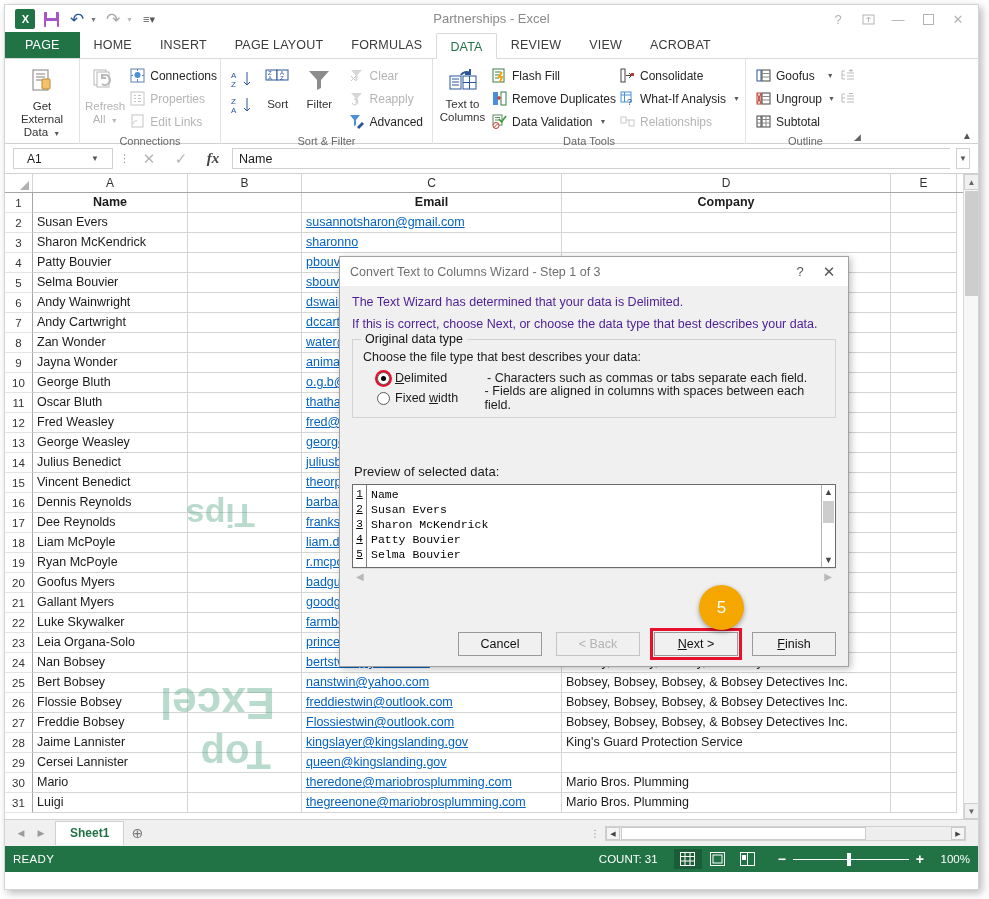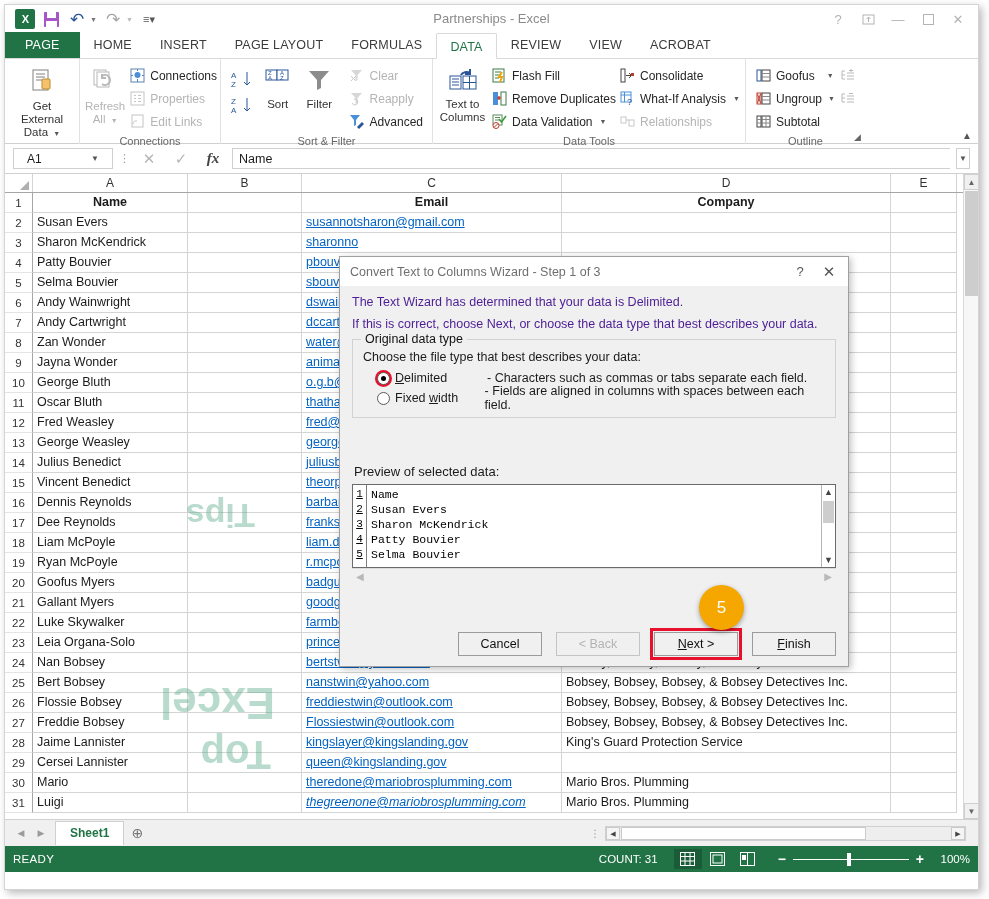--- a/index.html
+++ b/index.html
@@ -820,21 +820,21 @@
           <div class="cell" style="width: 155px; flex: 0 0 155px;">Mario</div>
           <div class="cell" style="width: 114px; flex: 0 0 114px;"></div>
           <div class="cell mail" style="width: 260px; flex: 0 0 260px;">theredone@mariobrosplumming.com</div>
           <div class="cell" style="width: 329px; flex: 0 0 329px;">Mario Bros. Plumming</div>
           <div class="cell" style="width: 66px; flex: 0 0 66px;"></div>
         </div>
         <div class="row">
           <div class="rh">31</div>
           <div class="cell" style="width: 155px; flex: 0 0 155px;">Luigi</div>
           <div class="cell" style="width: 114px; flex: 0 0 114px;"></div>
-          <div class="cell mail" style="width: 260px; flex: 0 0 260px; font-style: italic;">thegreenone@mariobrosplumming.com</div>
+          <div class="cell mail" style="width: 260px; flex: 0 0 260px;">thegreenone@mariobrosplumming.com</div>
           <div class="cell" style="width: 329px; flex: 0 0 329px;">Mario Bros. Plumming</div>
           <div class="cell" style="width: 66px; flex: 0 0 66px;"></div>
         </div>
       </div>
 
     <div class="watermark">
       <div class="wmrow" style="left:6px; top:6px;  font-size:40px; line-height:38px;">Top</div>
       <div class="wmrow" style="left:2px; top:56px; font-size:44px; line-height:42px;">Excel</div>
       <div class="wmrow" style="left:22px;top:248px;font-size:34px; line-height:32px;">Tips</div>
     </div>

